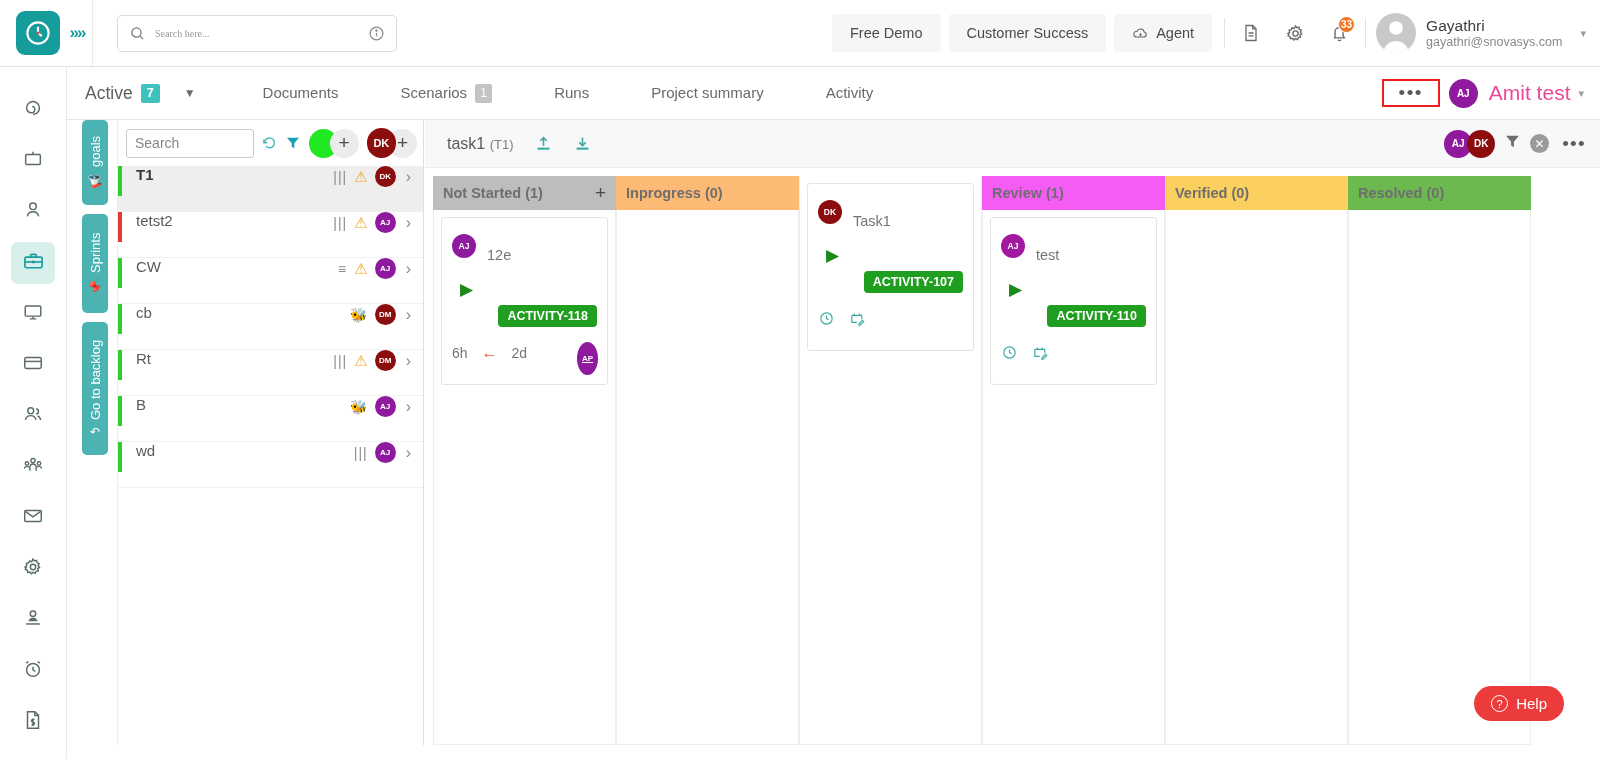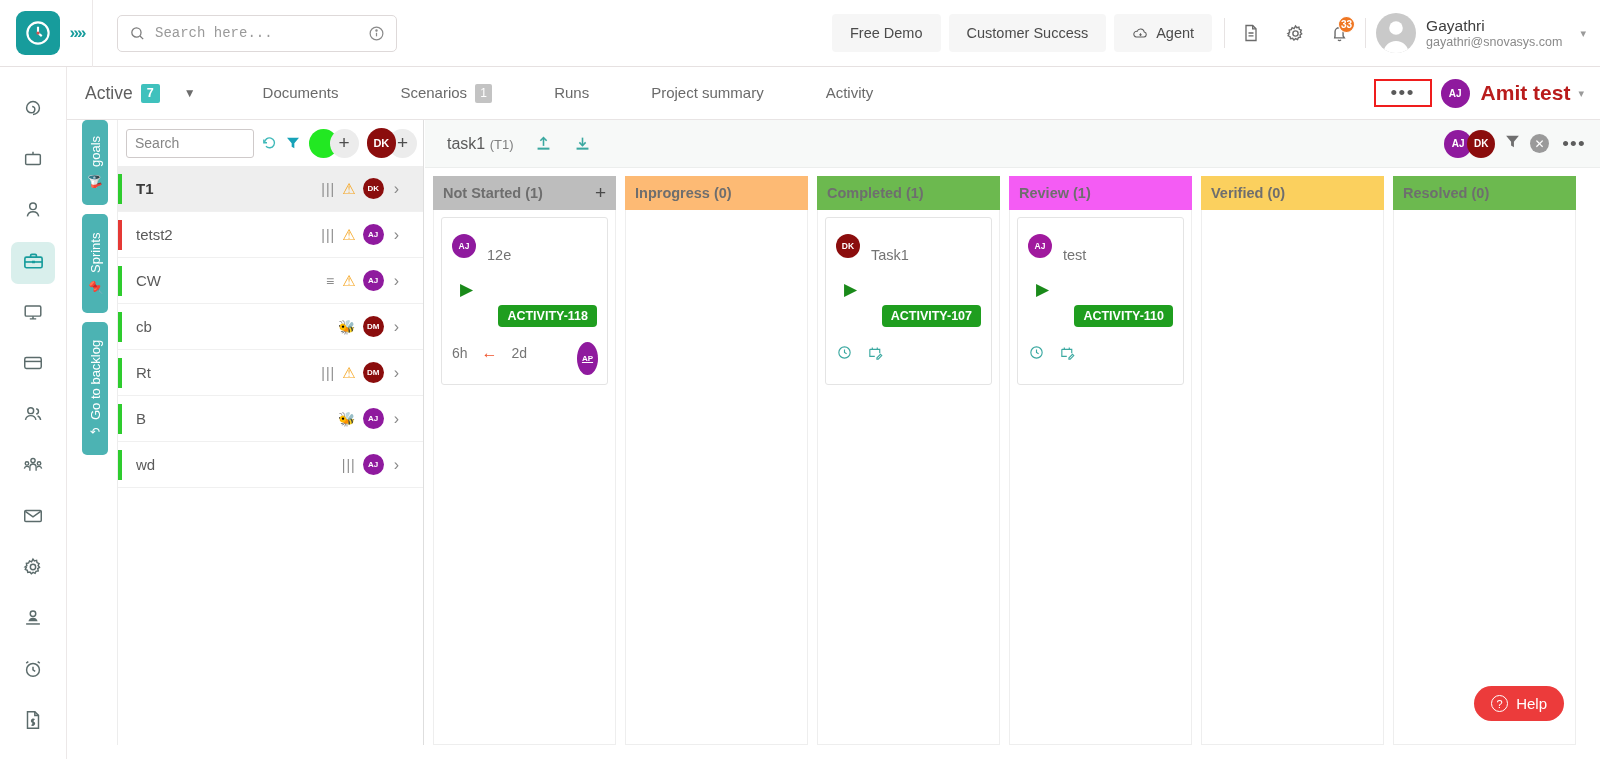--- a/index.html
+++ b/index.html
@@ -32,22 +32,22 @@
     background:#fff; border-radius:4px;
   }
   .divider-v { width: 1px; height: 67px; background: #ece8e8; }
 
   .searchwrap {
     margin-left: 24px; width: 280px; height: 37px;
     border: 1px solid #ded9d9; border-radius: 5px; background: #fff;
     display: flex; align-items: center; padding: 0 11px; gap: 9px;
   }
   .searchwrap input {
-    flex: 1; border: none; outline: none; font-size: 14px;
-    color: #be185d; font-family: Liberation Mono, monospace; background: transparent;
+    flex: 1; border: none; outline: none; font-size: 10px;
+    color: #be185d; font-family: Liberation Serif, serif; background: transparent;
   }
   .searchwrap input::placeholder { color: #9a9a9a; }
   .ic { display: inline-flex; align-items: center; justify-content: center; }
 
   .top-actions { margin-left: auto; display: flex; align-items: center; gap: 0; padding-right: 14px; }
   .pillbtn {
     height: 38px; padding: 0 18px; background: #f6f6f6; border: none; border-radius: 4px;
     font-size: 14.5px; color: #4b4b4b; font-family: "Liberation Sans", sans-serif;
     display: flex; align-items: center; gap: 7px; cursor: pointer; margin-right: 8px;
   }
@@ -98,21 +98,21 @@
   .nav-right { margin-left: auto; display: flex; align-items: center; padding-right: 16px; gap: 0; }
   .dots-hl {
     width: 58px; height: 28px; border: 2px solid #ef1d1d; background: #fff;
     display: flex; align-items: center; justify-content: center; cursor: pointer;
   }
   .dots-hl span { color: #5a5a5a; font-size: 19px; letter-spacing: 1.5px; line-height: 8px; }
   .mini-av {
     width: 29px; height: 29px; border-radius: 50%; color: #fff; font-size: 10px;
     display: flex; align-items: center; justify-content: center; font-weight: 600; flex:0 0 auto;
   }
-  .proj-name { font-size: 21px; color: #b91c1c; margin-left: 11px; font-weight: bold; }
+  .proj-name { font-size: 21px; color: #ec4899; margin-left: 11px; }
 
   
   .rail {
     position: absolute; top: 67px; left: 0; width: 67px; height: 692px;
     background: #fff; border-right: 1px solid #ece8e8;
     display: flex; flex-direction: column; align-items: center; padding-top: 22px; gap: 9px;
   }
   .rail-item {
     width: 44px; height: 42px; border-radius: 7px; display: flex; align-items: center;
     justify-content: center; color: #5b6b6b; cursor: pointer;
@@ -147,21 +147,21 @@
     display: flex; align-items: center; justify-content: center; font-size: 19px;
     margin-left: -8px; cursor: pointer;
   }
   .av-dk {
     width: 30px; height: 30px; border-radius: 50%; background: #8b0d0d; color: #fff;
     font-size: 11px; font-weight: 700; display: flex; align-items: center;
     justify-content: center; margin-left: 8px; z-index: 2; cursor: pointer;
   }
 
   .trow {
-    height: 46px; display: flex; align-items: center; padding-right: 24px;
+    height: 46px; display: flex; align-items: flex-start; padding-right: 12px;
     border-bottom: 1px solid #f0f0f0; cursor: pointer; position: relative;
   }
   .trow.sel { background: #eeeeee; }
   .tbar { width: 4px; height: 30px; margin-right: 14px; flex: 0 0 auto; }
   .tname { font-size: 15px; color: #5a5a5a; flex: 1; }
   .trow.sel .tname { color: #3a3a3a; font-weight: 700; }
   .tmeta { display: flex; align-items: center; gap: 7px; }
   .bars { color: #8c8c8c; font-size: 14px; letter-spacing: 1px; }
   .warn { color: #f5a623; font-size: 15px; }
   .bug { color: #7a7a7a; font-size: 14px; }
@@ -178,21 +178,21 @@
     padding: 0 14px 0 22px; border-bottom: 1px solid #eceeed;
   }
   .board-title { font-size: 16px; color: #5b5b5b; }
   .board-title .sub { font-size: 13px; color: #7f7f7f; }
   .bh-ic { margin-left: 20px; color: #3aa8a0; cursor: pointer; display: flex; }
   .bh-right { margin-left: auto; display: flex; align-items: center; gap: 9px; }
   .bh-av { width: 28px; height: 28px; border-radius: 50%; color: #fff; font-size: 10px; font-weight: 700; display: flex; align-items: center; justify-content: center; }
   .xcircle { width: 19px; height: 19px; border-radius: 50%; background: #9a9a9a; color: #fff; font-size: 12px; display: flex; align-items: center; justify-content: center; cursor: pointer; }
   .dots3 { color: #5d5d5d; font-size: 19px; letter-spacing: 1.3px; cursor: pointer; margin-left: 4px; }
 
-  .cols { display: flex; height: 591px; padding: 8px 0 14px 8px; gap: 9px; }
+  .cols { display: flex; height: 591px; padding: 8px 0 14px 8px; }
   .col { width: 183px; flex: 0 0 auto; display: flex; flex-direction: column; }
   .col-head {
     height: 34px; display: flex; align-items: center; padding: 0 10px;
     font-size: 14.5px; font-weight: 700; color: #6e6e6e;
   }
   .col-head .plus { margin-left: auto; font-size: 19px; font-weight: 400; color: #4a4a4a; cursor: pointer; }
   .col-body { flex: 1; border: 1px solid #eeeeee; border-top: none; background: #fff; padding: 7px; }
 
   .card {
     border: 1px solid #e4e4e4; border-radius: 3px; background: #fff;
@@ -625,23 +625,20 @@
       </div>
 
       <div class="col">
         <div class="col-head" style="background:#fdba74;">
           <span>Inprogress (0)</span>
         </div>
         <div class="col-body"></div>
       </div>
 
       <div class="col">
-        <div class="col-head" style="background:#6cb94f;">
-          <span>Completed (1)</span>
-        </div>
         <div class="col-body">
           <div class="card">
             <div class="card-top">
               <span class="card-av" style="background:#8b0d0d;">DK</span>
               <span class="card-title">Task1</span>
             </div>
             <div class="play">▶</div>
             <span class="act-chip">ACTIVITY-107</span>
             <div class="card-foot">
               <span class="foot-ic">

